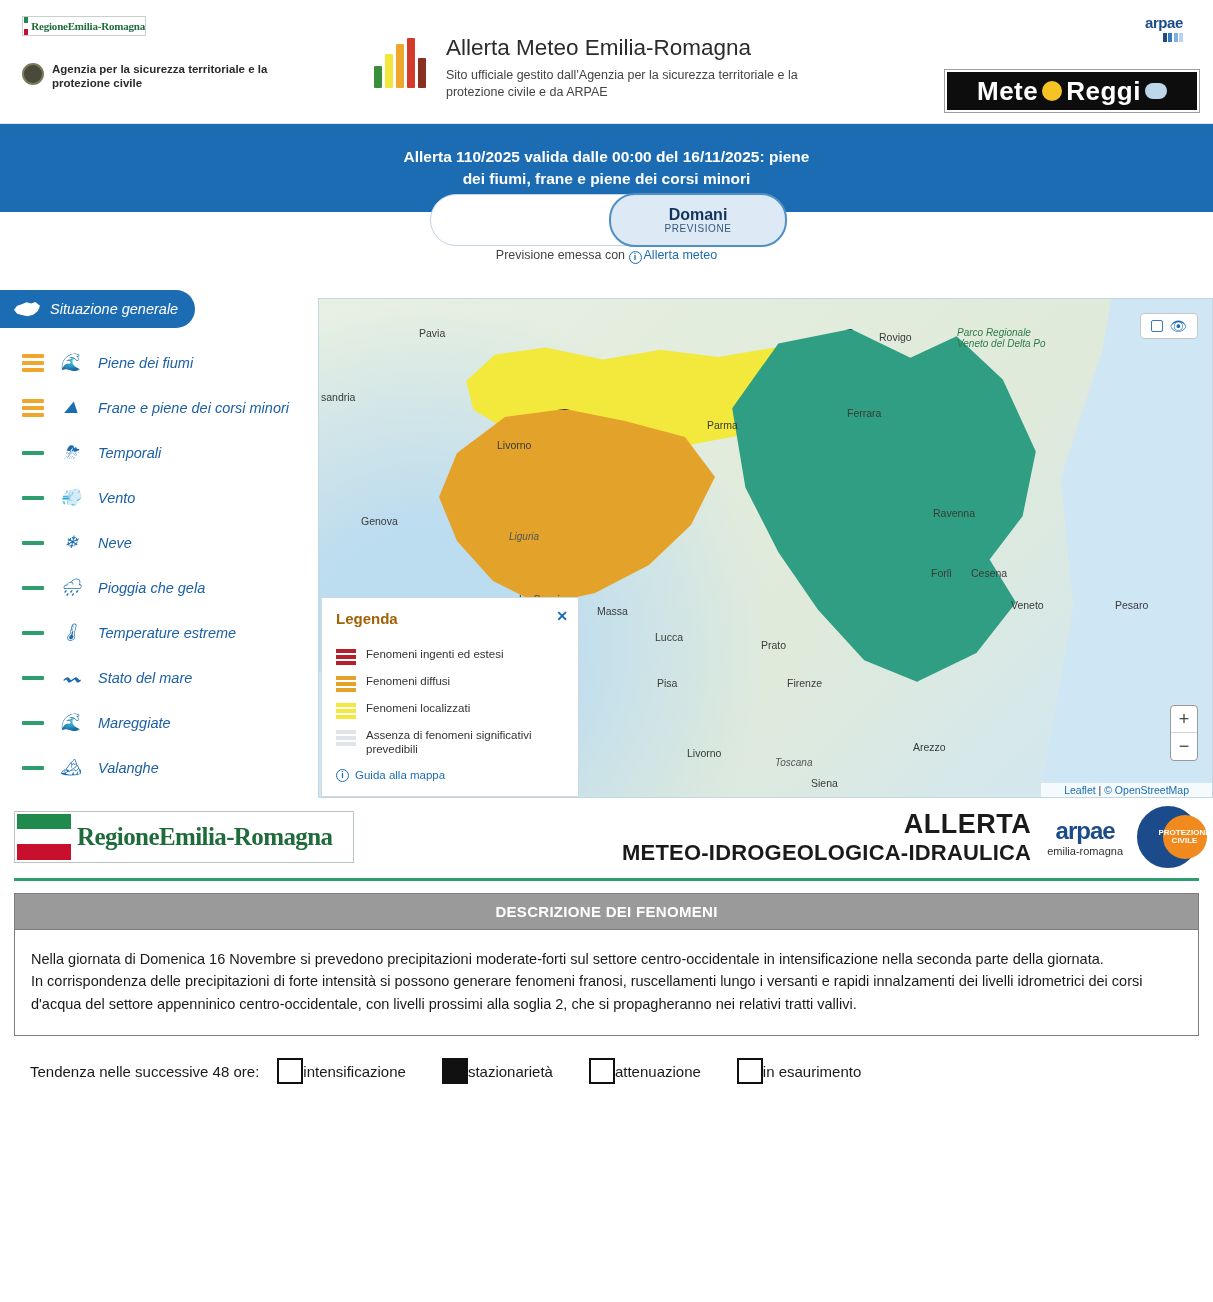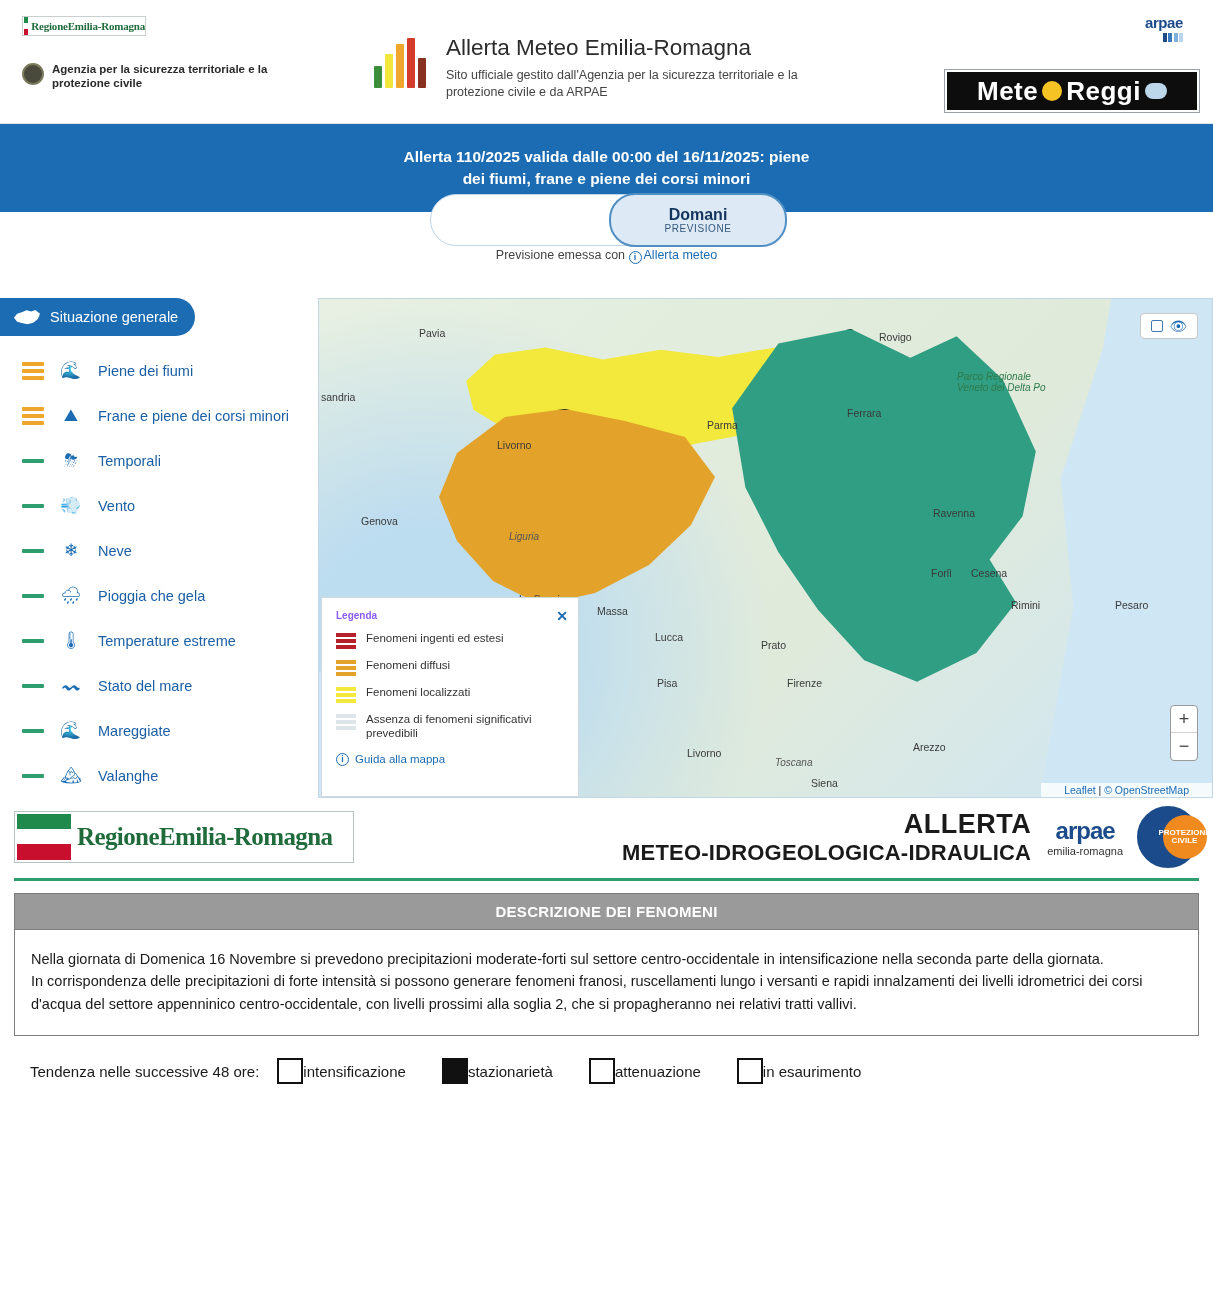--- a/index.html
+++ b/index.html
@@ -171,21 +171,21 @@
     border: 1.4px solid #1b6cb3; color: #1b6cb3; font-size: 9px; line-height: 11px;
     text-align: center; font-weight: bold; vertical-align: -1px; margin-right: 2px;
   }
 
   
   .content {
     position: relative;
     height: 516px;
   }
   .sidebar {
-    position: absolute; left: 0; top: 16px; width: 357px;
+    position: absolute; left: 0; top: 8px; width: 357px; font-style: italic;
   }
   .sit-gen {
     display: flex; align-items: center; gap: 10px;
     background: #1b6cb3;
     color: #ffffff;
     border-radius: 0 20px 20px 0;
     height: 38px;
     width: 195px;
     padding-left: 14px;
     font-size: 14.5px;
@@ -283,21 +283,21 @@
   }
   .attrib a { color: #1b6cb3; text-decoration: none; }
 
   
   .legend {
     position: absolute; left: 2px; bottom: 0;
     width: 258px; height: 200px;
     background: #ffffff; border: 1px solid #cfd8de;
     padding: 12px 14px;
   }
-  .legend h4 { margin: 0 0 10px 0; font-size: 10px; color: #8b5cf6; font-weight: bold; }
+  .legend h4 { margin: 0 0 20px 0; font-size: 15px; color: #a16207; font-weight: bold; }
   .legend .close {
     position: absolute; right: 10px; top: 10px; color: #1b6cb3; font-size: 14px; font-weight: bold;
     cursor: pointer;
   }
   .legend-row { display: flex; align-items: flex-start; gap: 10px; margin-bottom: 9px; }
   .legend-row .sw { display: flex; flex-direction: column; gap: 2px; flex: 0 0 auto; padding-top: 2px; }
   .legend-row .sw i { display: block; width: 20px; height: 4px; }
   .legend-row .txt { font-size: 11.5px; color: #333; line-height: 1.25; }
   .legend-guide { display: flex; align-items: center; gap: 6px; margin-top: 12px; }
   .legend-guide .i-circle {
@@ -548,35 +548,35 @@
     <div class="region-green"></div>
 
     <span class="map-label city" style="left:100px;  top:28px;">Pavia</span>
     <span class="map-label city" style="left:560px;  top:32px;">Rovigo</span>
     <span class="map-label city" style="left:528px;  top:108px;">Ferrara</span>
     <span class="map-label city" style="left:388px;  top:120px;">Parma</span>
     <span class="map-label city" style="left:178px;  top:140px;">Livorno</span>
     <span class="map-label city" style="left:614px;  top:208px;">Ravenna</span>
     <span class="map-label city" style="left:612px;  top:268px;">Forlì</span>
     <span class="map-label city" style="left:652px;  top:268px;">Cesena</span>
-    <span class="map-label city" style="left:692px;  top:300px;">Rimini</span>
+    <span class="map-label city" style="left:692px;  top:300px;">Veneto</span>
     <span class="map-label city" style="left:42px;   top:216px;">Genova</span>
     <span class="map-label" style="left:190px;  top:232px;">Liguria</span>
     <span class="map-label city" style="left:200px;  top:294px;">La Spezia</span>
     <span class="map-label city" style="left:278px;  top:306px;">Massa</span>
     <span class="map-label city" style="left:336px;  top:332px;">Lucca</span>
     <span class="map-label city" style="left:338px;  top:378px;">Pisa</span>
     <span class="map-label city" style="left:442px;  top:340px;">Prato</span>
     <span class="map-label city" style="left:468px;  top:378px;">Firenze</span>
     <span class="map-label" style="left:456px;  top:458px;">Toscana</span>
     <span class="map-label city" style="left:368px;  top:448px;">Livorno</span>
     <span class="map-label city" style="left:492px;  top:478px;">Siena</span>
     <span class="map-label city" style="left:594px;  top:442px;">Arezzo</span>
     <span class="map-label city" style="left:796px;  top:300px;">Pesaro</span>
-    <span class="map-label" style="left:638px;  top:28px; width:90px; color:#2f7a4a;margin-top:44px;">Parco Regionale Veneto del Delta Po</span>
+    <span class="map-label" style="left:638px;  top:28px; width:90px; color:#2f7a4a;">Parco Regionale Veneto del Delta Po</span>
     <span class="map-label city" style="left:2px;    top:92px;">sandria</span>
 
     <div class="eye-ctl">
       <span class="chk"></span>
       <span class="eye">👁</span>
     </div>
 
     <div class="zoom-ctl">
       <div>+</div>
       <div>−</div>

